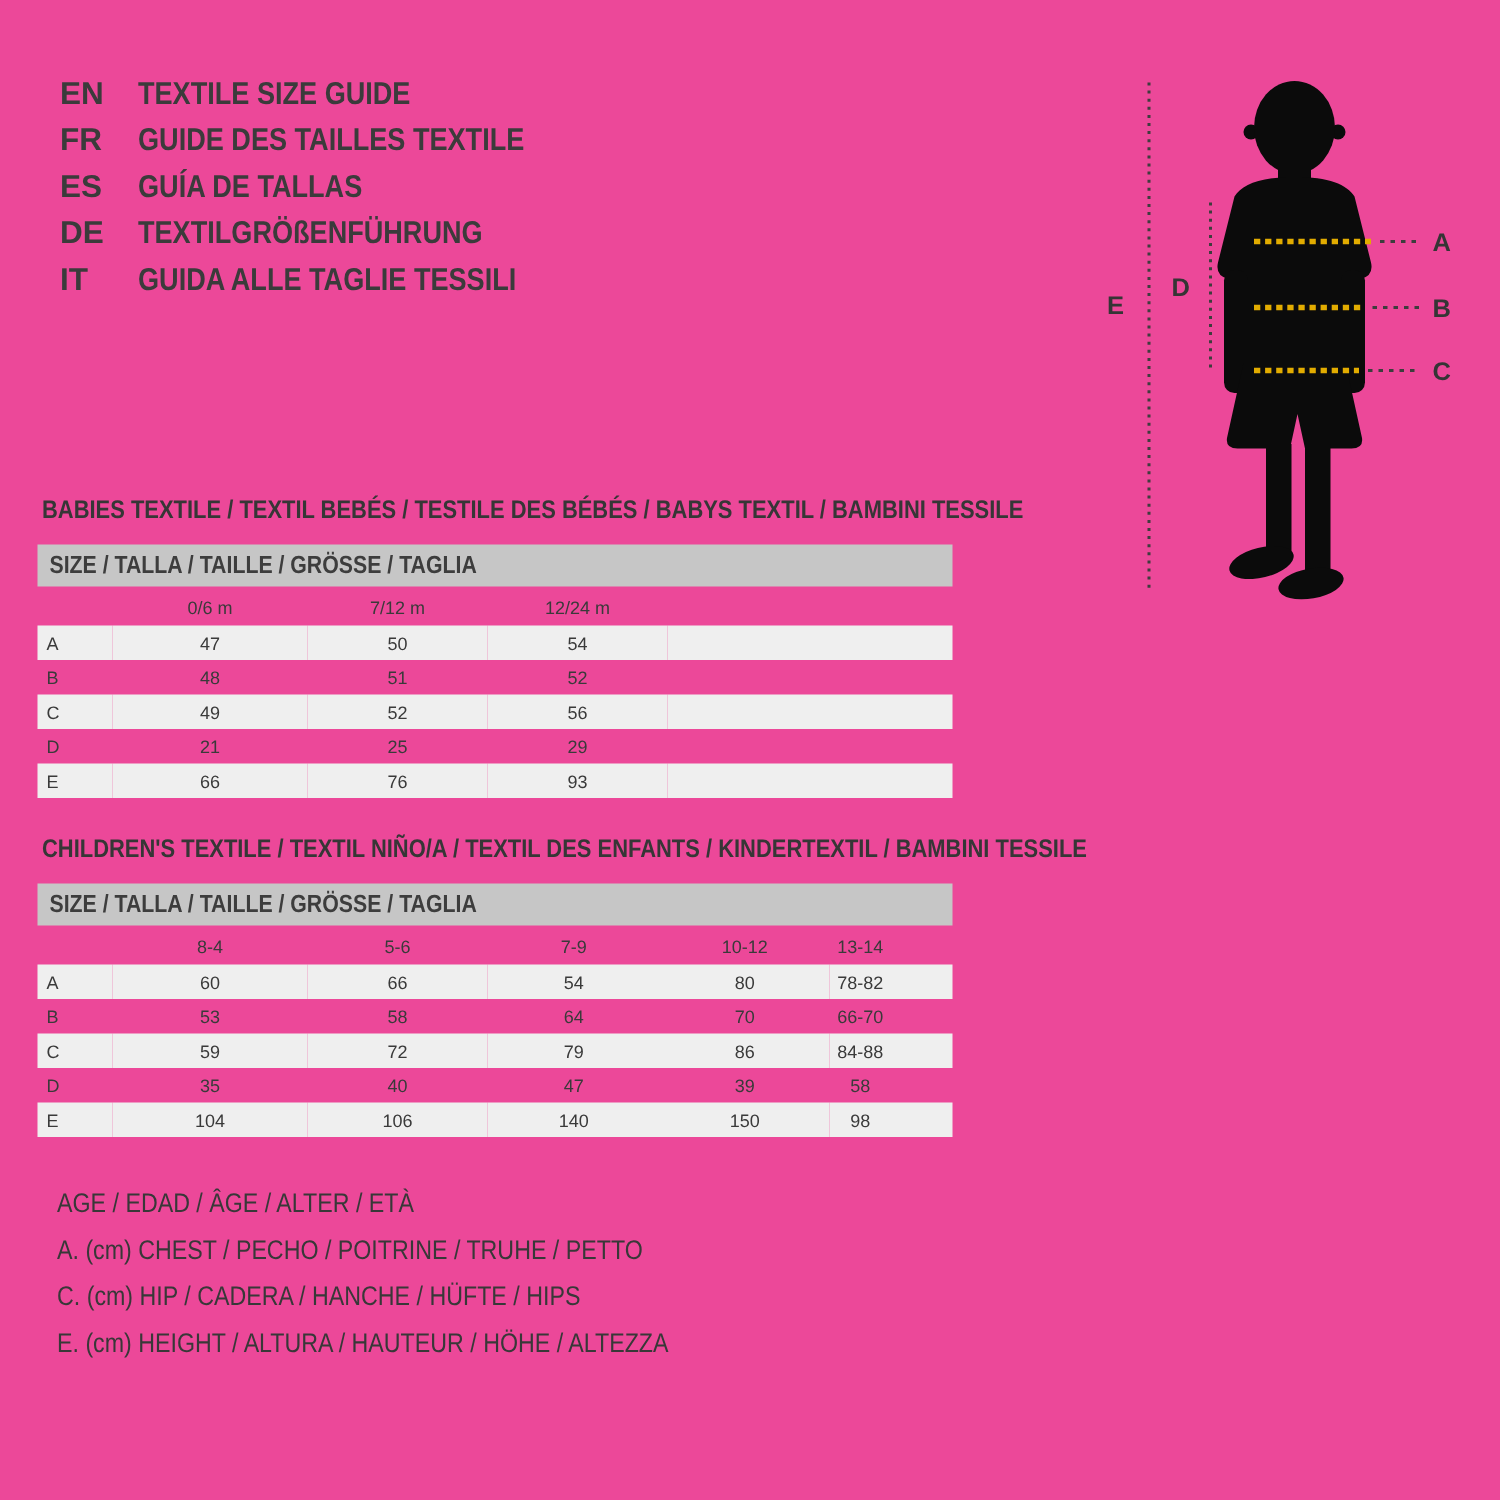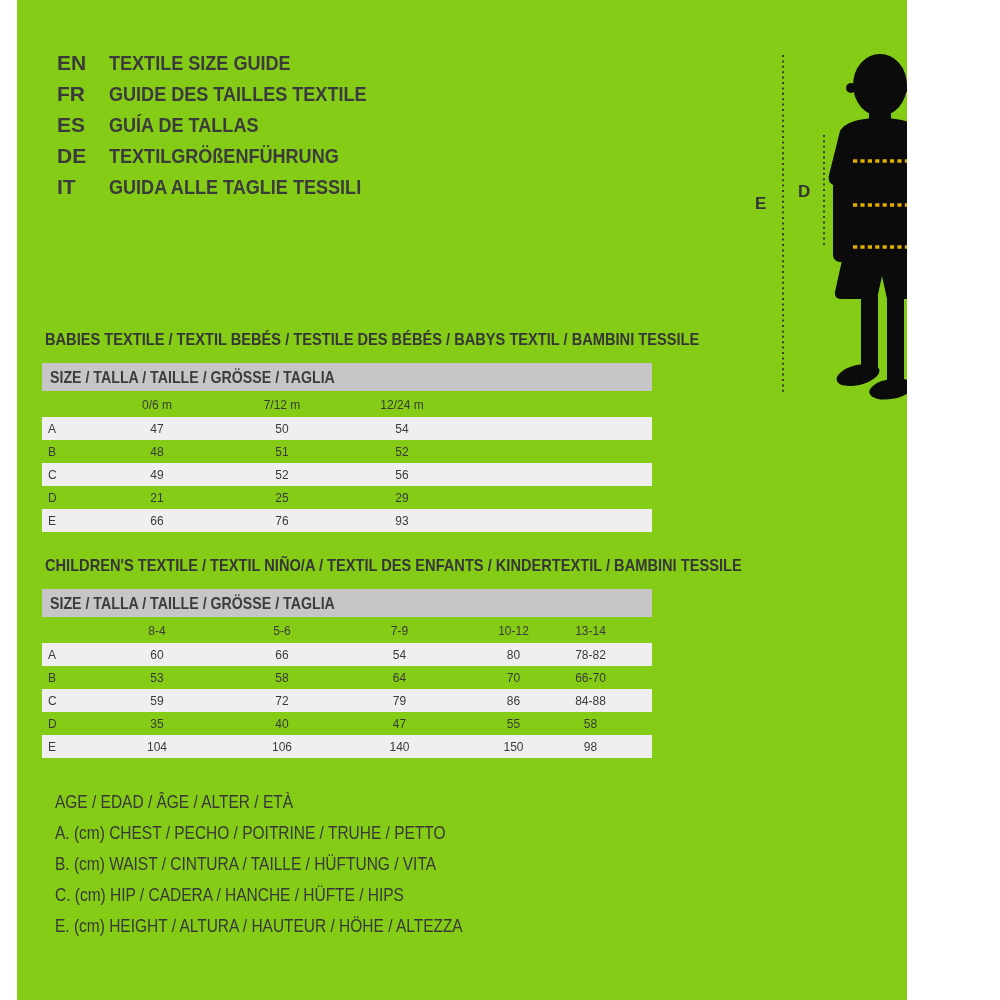--- a/index.html
+++ b/index.html
@@ -1,17 +1,17 @@
 <!DOCTYPE html>
 <html><head>
 <meta charset="utf-8">
 <style>
   html,body{margin:0;padding:0;background:#fff;}
-  .page{position:relative;width:890px;height:1000px;background:#84cc16;overflow:hidden;
-        font-family:"Liberation Sans",sans-serif;color:#3a3a3a;margin-left:17px;}
+  .page{position:relative;width:1000px;height:1000px;background:#ec4899;overflow:hidden;
+        font-family:"Liberation Sans",sans-serif;color:#3a3a3a;}
   
   .cond{display:inline-block;transform:scaleX(0.86);transform-origin:0 50%;white-space:nowrap;}
 
   
   .lang-list{position:absolute;left:40px;top:47px;}
   .lang-row{display:flex;line-height:31px;font-size:21px;font-weight:700;color:#3b3b3b;}
   .lang-code{width:52px;flex:0 0 52px;}
 
   
   .figure{position:absolute;left:718px;top:28px;width:282px;height:372px;}
@@ -209,38 +209,37 @@
             <td>79</td>
             <td>86</td>
             <td>84-88</td>
             <td></td>
           </tr>
           <tr>
             <th>D</th>
             <td>35</td>
             <td>40</td>
             <td>47</td>
-            <td>55</td>
+            <td>39</td>
             <td>58</td>
             <td></td>
           </tr>
           <tr class="stripe">
             <th>E</th>
             <td>104</td>
             <td>106</td>
             <td>140</td>
             <td>150</td>
             <td>98</td>
             <td></td>
           </tr>
         </tbody>
       </table>
   </section>
 
   <div class="legend">
       <div class="legend-line"><span class="cond">AGE / EDAD / ÂGE / ALTER / ETÀ</span></div>
       <div class="legend-line"><span class="cond">A. (cm) CHEST / PECHO / POITRINE / TRUHE / PETTO</span></div>
-      <div class="legend-line"><span class="cond">B. (cm) WAIST / CINTURA / TAILLE / HÜFTUNG / VITA</span></div>
       <div class="legend-line"><span class="cond">C. (cm) HIP / CADERA / HANCHE / HÜFTE / HIPS</span></div>
       <div class="legend-line"><span class="cond">E. (cm) HEIGHT / ALTURA / HAUTEUR / HÖHE / ALTEZZA</span></div>
     </div>
 
 </div>
 
 </body></html>

